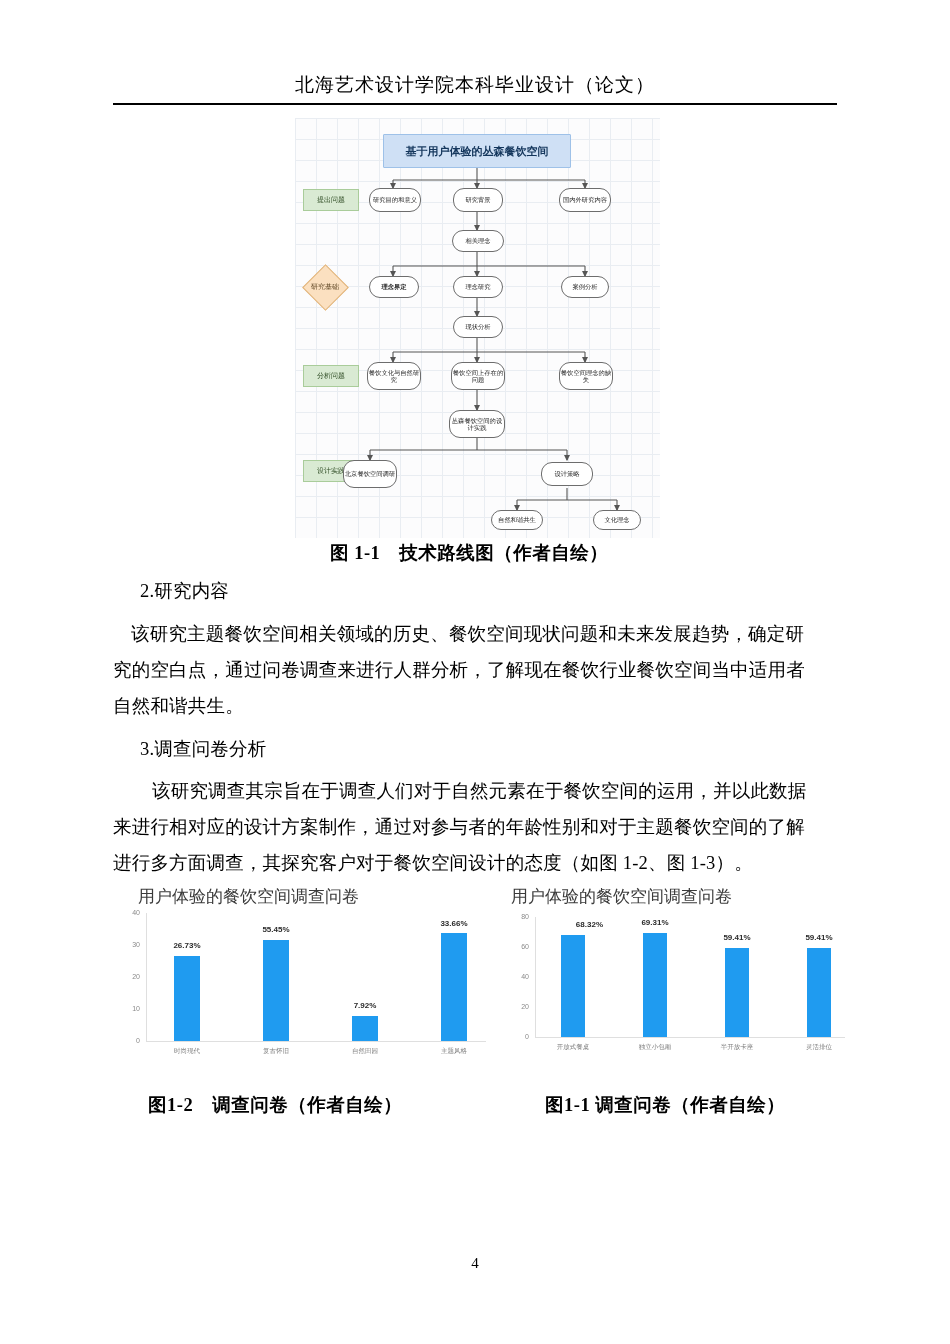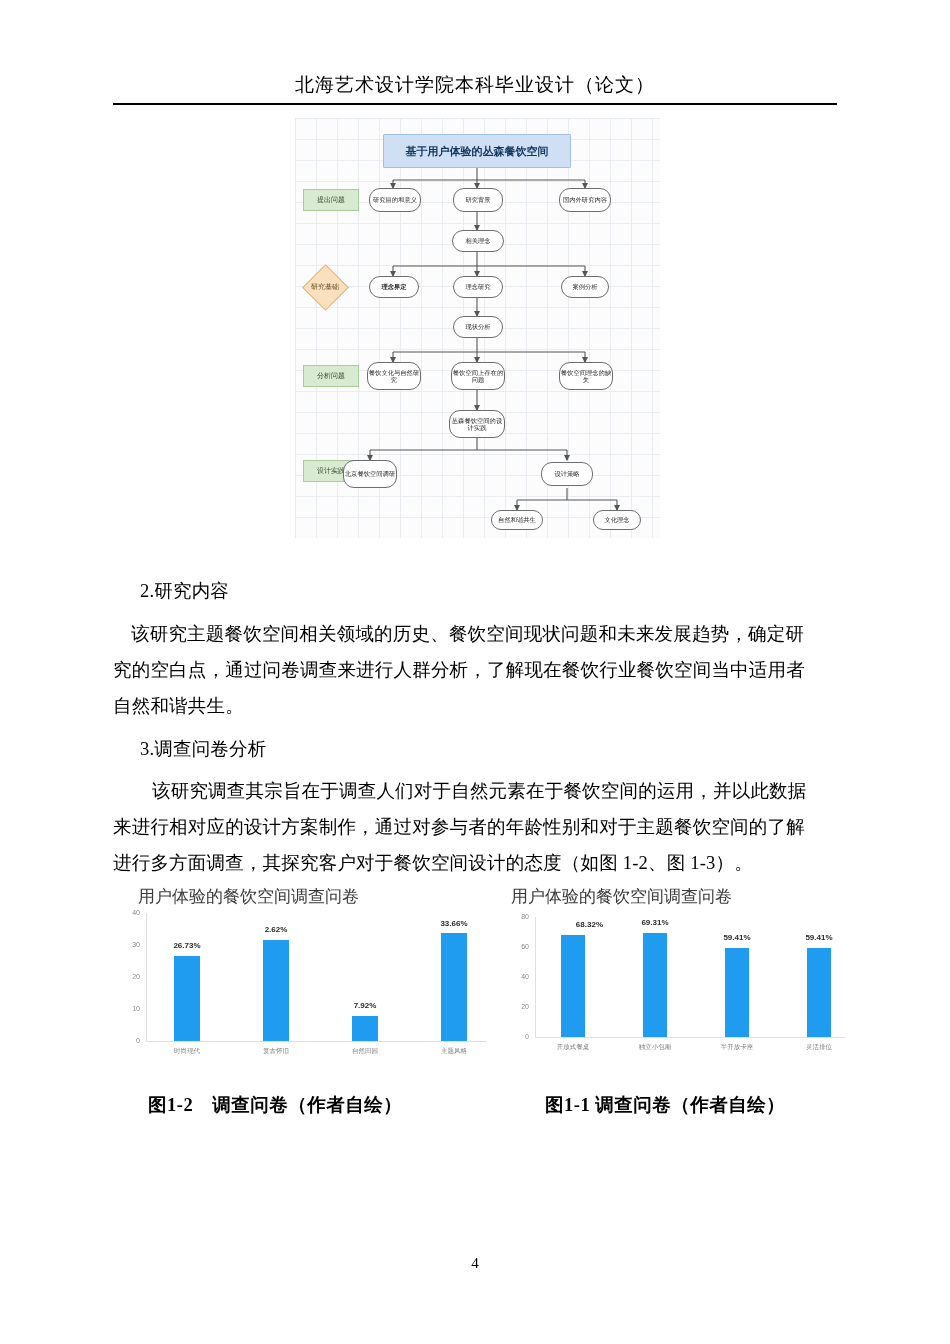--- a/index.html
+++ b/index.html
@@ -261,20 +261,21 @@
 
     <div class="node n-stage" style="left:8px;top:342px;width:56px;height:22px;">设计实践</div>
 
     <div class="node n-pill" style="left:48px;top:342px;width:54px;height:28px;">北京餐饮空间调研</div>
     <div class="node n-pill" style="left:246px;top:344px;width:52px;height:24px;">设计策略</div>
 
     <div class="node n-pill" style="left:196px;top:392px;width:52px;height:20px;">自然和谐共生</div>
     <div class="node n-pill" style="left:298px;top:392px;width:48px;height:20px;">文化理念</div>
   </div>
 
+  <div class="fig-caption" style="left:330px;top:540px;">图 1-1　技术路线图（作者自绘）</div>
 
   <div class="btxt" style="left:140px;top:582px;">2.研究内容</div>
   <div class="btxt" style="left:113px;top:661px;">究的空白点，通过问卷调查来进行人群分析，了解现在餐饮行业餐饮空间当中适用者</div>
   <div class="btxt" style="left:131px;top:625px;">该研究主题餐饮空间相关领域的历史、餐饮空间现状问题和未来发展趋势，确定研</div>
   <div class="btxt" style="left:113px;top:697px;">自然和谐共生。</div>
   <div class="btxt" style="left:140px;top:740px;">3.调查问卷分析</div>
   <div class="btxt" style="left:152px;top:782px;">该研究调查其宗旨在于调查人们对于自然元素在于餐饮空间的运用，并以此数据</div>
   <div class="btxt" style="left:113px;top:818px;">来进行相对应的设计方案制作，通过对参与者的年龄性别和对于主题餐饮空间的了解</div>
   <div class="btxt" style="left:113px;top:854px;">进行多方面调查，其探究客户对于餐饮空间设计的态度（如图 1-2、图 1-3）。</div>
 
@@ -289,21 +290,21 @@
       <div class="ytick" style="left:-2px;top:92px;">10</div>
       <div class="ytick" style="left:-2px;top:124px;">0</div>
 
       <div class="axis-line" style="left:26px;top:0;width:1px;height:128px;"></div>
       <div class="axis-line" style="left:26px;top:128px;width:340px;height:1px;"></div>
 
       <div class="bar" style="left:54px;top:42.5px;width:26px;height:85.5px;"></div>
       <div class="bar-label" style="left:37px;top:28px;width:60px;">26.73%</div>
 
       <div class="bar" style="left:143px;top:26.6px;width:26px;height:101.4px;"></div>
-      <div class="bar-label" style="left:126px;top:12px;width:60px;">2.62%</div>
+      <div class="bar-label" style="left:126px;top:12px;width:60px;">55.45%</div>
 
       <div class="bar" style="left:232px;top:102.7px;width:26px;height:25.3px;"></div>
       <div class="bar-label" style="left:215px;top:88px;width:60px;">7.92%</div>
 
       <div class="bar" style="left:321px;top:20.3px;width:26px;height:107.7px;"></div>
       <div class="bar-label" style="left:304px;top:6px;width:60px;">33.66%</div>
 
       <div class="xlabel" style="left:37px;top:134px;width:60px;">时尚现代</div>
       <div class="xlabel" style="left:126px;top:134px;width:60px;">复古怀旧</div>
       <div class="xlabel" style="left:215px;top:134px;width:60px;">自然田园</div>

